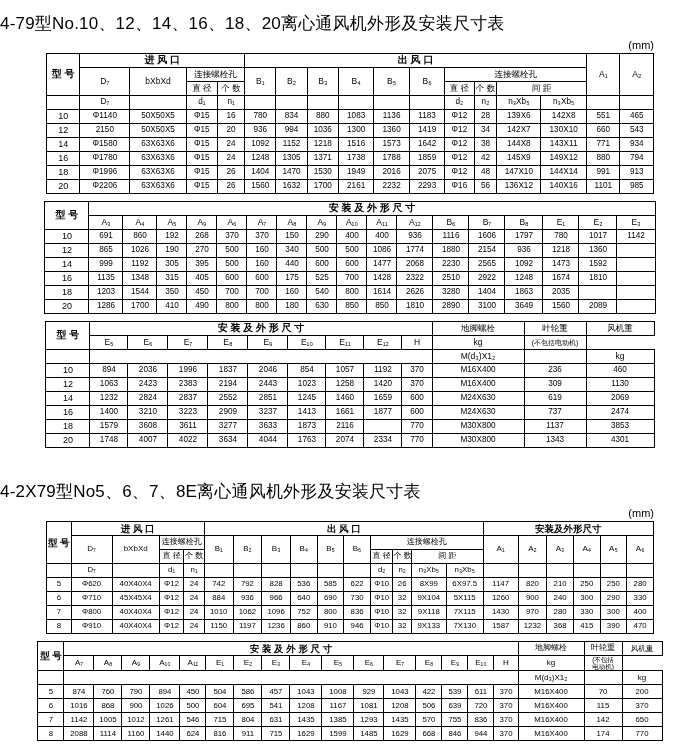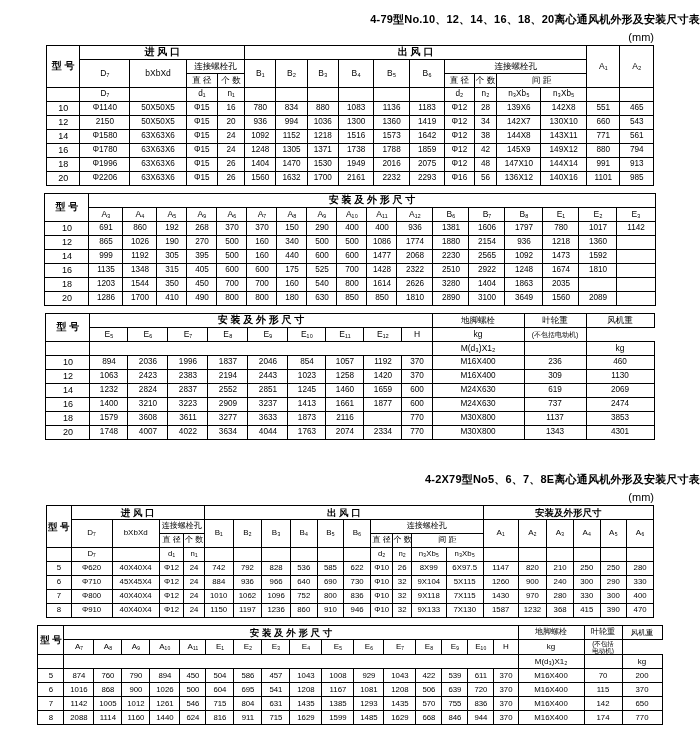--- a/index.html
+++ b/index.html
@@ -5,23 +5,23 @@
   html,body{margin:0;padding:0;}
   body{
     width:700px;
     background:#ffffff;
     font-family:"Liberation Sans","DejaVu Sans",sans-serif;
     color:#000;
     -webkit-font-smoothing:none;
   }
   .page{width:700px;min-height:745px;position:relative;padding-top:6px;box-sizing:border-box;}
   .title{
-    text-align:right;
-    font-size:11px;
-    font-weight:bold;
+    text-align:left;
+    font-size:17px;
+    font-weight:normal;
     letter-spacing:0.2px;
     margin:6px 0 4px 0;
   }
   .unit{
     text-align:right;
     font-size:11px;
     padding-right:46px;
     margin:2px 0 2px 0;
   }
   table{
@@ -176,21 +176,21 @@
         <td>1152</td>
         <td>1218</td>
         <td>1516</td>
         <td>1573</td>
         <td>1642</td>
         <td>Φ12</td>
         <td>38</td>
         <td>144X8</td>
         <td>143X11</td>
         <td>771</td>
-        <td>561</td>
+        <td>934</td>
       </tr>
       <tr class="datarow">
         <td class="model">16</td>
         <td>Φ1780</td>
         <td>63X63X6</td>
         <td>Φ15</td>
         <td>24</td>
         <td>1248</td>
         <td>1305</td>
         <td>1371</td>
@@ -300,21 +300,21 @@
         <td>860</td>
         <td>192</td>
         <td>268</td>
         <td>370</td>
         <td>370</td>
         <td>150</td>
         <td>290</td>
         <td>400</td>
         <td>400</td>
         <td>936</td>
-        <td>1381</td>
+        <td>1116</td>
         <td>1606</td>
         <td>1797</td>
         <td>780</td>
         <td>1017</td>
         <td>1142</td>
       </tr>
       <tr class="datarow">
         <td class="model">12</td>
         <td>865</td>
         <td>1026</td>

